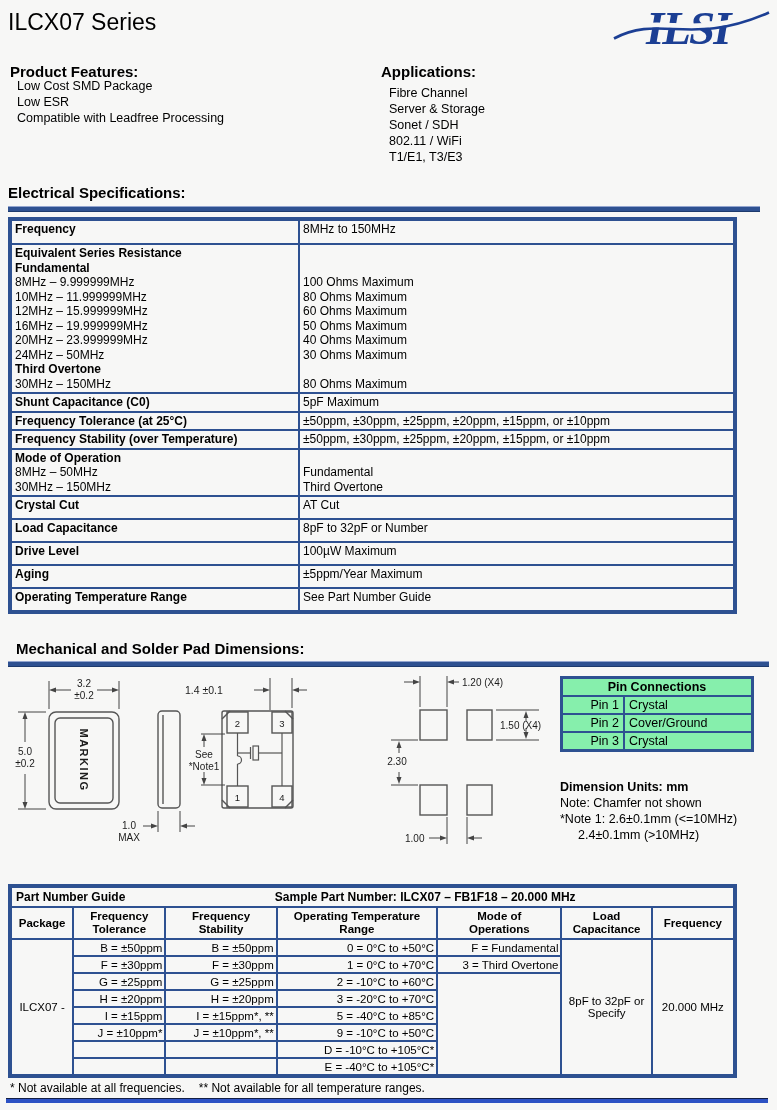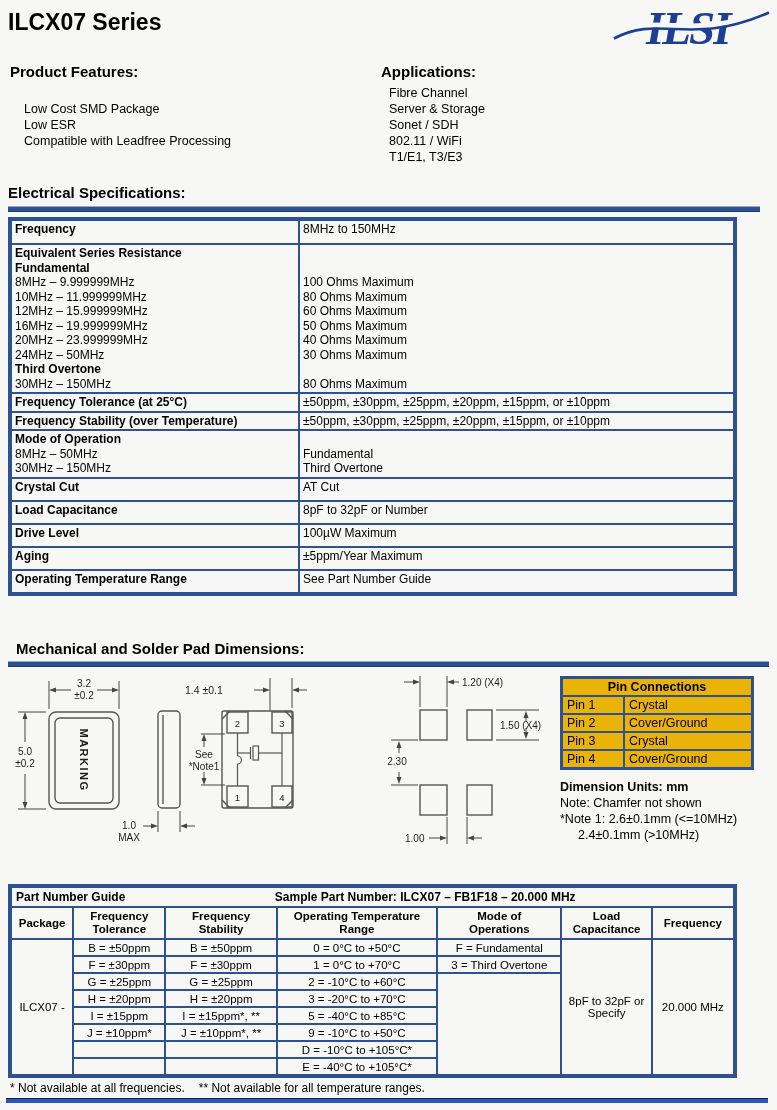--- a/index.html
+++ b/index.html
@@ -6,28 +6,28 @@
   body{
     width:777px;height:1110px;
     background:#f7f7f6;
     font-family:"Liberation Sans", sans-serif;
     color:#000;
     position:relative;
     overflow:hidden;
   }
   .abs{position:absolute;}
   
-  .doc-title{left:8px;top:9px;font-size:23px;font-weight:bold;letter-spacing:0;}
+  .doc-title{left:8px;top:9px;font-size:23px;font-weight:normal;letter-spacing:0;}
   .logo{left:612px;top:0px;width:160px;height:58px;}
   
   .sec-head{font-size:15px;font-weight:bold;}
   .feat-head{left:10px;top:63px;}
   .app-head{left:381px;top:63px;}
   .list{font-size:12.5px;line-height:16px;}
-  .feat-list{left:17px;top:101px;margin-left:7px;}
+  .feat-list{left:17px;top:78px;}
   .app-list{left:389px;top:85px;}
   
   .rule{height:4px;background:#2e5191;border-top:1px solid #93a5cf;border-bottom:1px solid #1d3a6d;}
   .elec-head{left:8px;top:184px;}
   .elec-rule{left:8px;top:206px;width:752px;}
   .mech-head{left:16px;top:640px;}
   .mech-rule{left:8px;top:661px;width:761px;}
   
   .et{left:8px;top:217px;border-collapse:collapse;width:729px;table-layout:fixed;}
   .et,.et td{border:2px solid #2e5191;}
@@ -37,37 +37,37 @@
   .b{font-weight:bold;}
   .ln{height:14.5px;white-space:nowrap;overflow:visible;}
   .h20 td{height:20px;}
   .h14 td{height:14px;}
   .h19 td{height:19px;margin-left:28px;}
   .h21 td{height:21px;}
   
   .draw{left:8px;top:668px;width:550px;height:210px;}
   .draw text{font-family:"Liberation Sans",sans-serif;fill:#1c1c1c;}
   
-  .pt{left:560px;top:676px;border-collapse:collapse;width:194px;background:#eab308;}
+  .pt{left:560px;top:676px;border-collapse:collapse;width:194px;background:#86efac;}
   .pt td{border:2px solid #2e5191;font-size:12.5px;padding:0 4px;height:16px;}
   table.pt{border:3px solid #2e5191;}
   .ptt{font-weight:bold;text-align:center;font-size:13px;height:17px;}
-  .ptc1{width:52px;text-align:left;}
+  .ptc1{width:52px;text-align:right;}
   
   .notes{left:560px;top:779px;font-size:12.5px;line-height:16px;}
   .ind{padding-left:18px;}
   
   .pn{left:8px;top:884px;border-collapse:collapse;width:729px;table-layout:fixed;}
   .pn td,.pn th{border:2px solid #2e5191;font-size:11.5px;text-align:center;padding:0 2px;}
   table.pn{border:4px solid #2e5191;}
   .pn .trow td{border-left:none;border-right:none;font-weight:bold;font-size:12px;height:18px;}
   .pn .trow td.tl{text-align:left;padding-left:4px;}
   .pn .trow td.smp{text-align:center;padding-right:50px;}
   .pn th{font-size:11.5px;line-height:13px;height:30px;vertical-align:middle;}
-  .pn td.dr{height:15px;}
+  .pn td.dr{height:15px;text-align:right;}
   .fnote{left:10px;top:1081px;font-size:12px;}
   .fn2{margin-left:14px;}
   .bottom-line{left:6px;top:1098px;width:762px;height:4px;background:#2d52c4;border-top:1px solid #131f45;}
 </style>
 </head>
 <body>
 
 <div class="abs doc-title">ILCX07 Series</div>
 <svg class="abs logo" viewBox="0 0 160 58">
   <text x="34" y="44" font-family="Liberation Serif,serif" font-style="italic" font-weight="bold" font-size="47" letter-spacing="-2" fill="#1c3f94">ILSI</text>
@@ -124,20 +124,24 @@
       <div class="ln">80 Ohms Maximum</div>
       <div class="ln">60 Ohms Maximum</div>
       <div class="ln">50 Ohms Maximum</div>
       <div class="ln">40 Ohms Maximum</div>
       <div class="ln">30 Ohms Maximum</div>
       <div class="ln"></div>
       <div class="ln">80 Ohms Maximum</div>
     </td>
   </tr>
   <tr class="h14">
+    <td class="lab">Shunt Capacitance (C0)</td>
+    <td>5pF Maximum</td>
+  </tr>
+  <tr class="h14">
     <td class="lab">Frequency Tolerance (at 25°C)</td>
     <td>±50ppm, ±30ppm, ±25ppm, ±20ppm, ±15ppm, or ±10ppm</td>
   </tr>
   <tr class="h14">
     <td class="lab">Frequency Stability (over Temperature)</td>
     <td>±50ppm, ±30ppm, ±25ppm, ±20ppm, ±15ppm, or ±10ppm</td>
   </tr>
   <tr>
     <td>
       <div class="ln b">Mode of Operation</div>
@@ -317,24 +321,20 @@
     <td class="ptc1">Pin 1</td>
     <td>Crystal</td>
   </tr>
   <tr>
     <td class="ptc1">Pin 2</td>
     <td>Cover/Ground</td>
   </tr>
   <tr>
     <td class="ptc1">Pin 3</td>
     <td>Crystal</td>
-  </tr>
-  <tr>
-    <td class="ptc1">Pin 4</td>
-    <td>Cover/Ground</td>
   </tr>
 </tbody>
   </table>
 
 <div class="abs notes">
   <div class="b">Dimension Units: mm</div>
   <div>Note: Chamfer not shown</div>
   <div>*Note 1: 2.6±0.1mm (&lt;=10MHz)</div>
   <div class="ind">2.4±0.1mm (&gt;10MHz)</div>
 </div>

